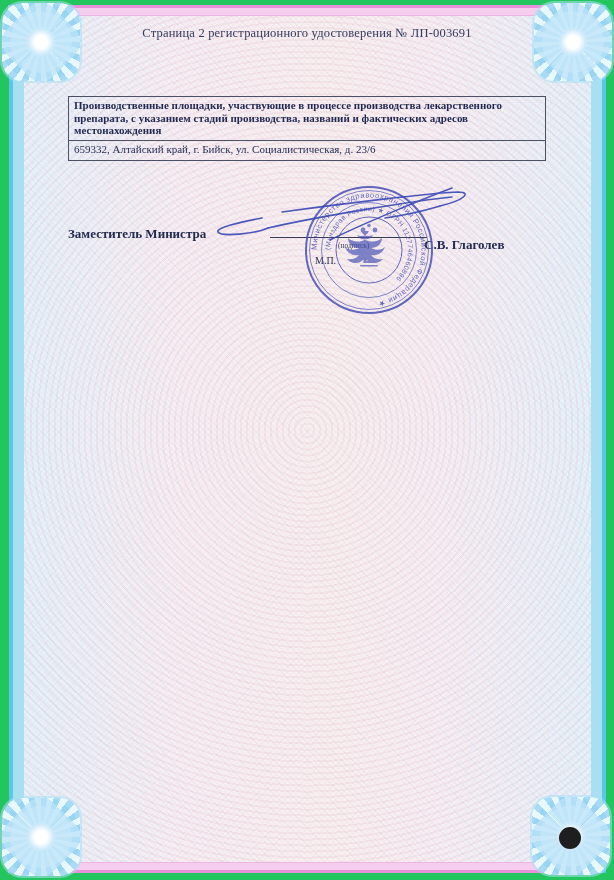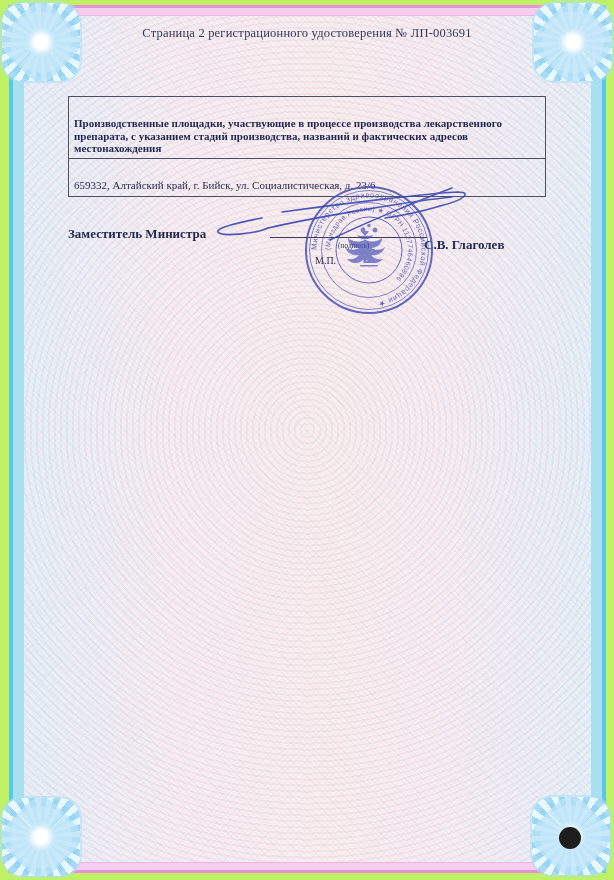--- a/index.html
+++ b/index.html
@@ -1,18 +1,18 @@
 <!DOCTYPE html>
 <html><head>
 <meta charset="utf-8">
 <style>
   html,body { margin:0; padding:0; background:#ffffff; }
   .page {
     position:relative; width:614px; height:880px; overflow:hidden;
-    background:#bef264;
+    background:#22c55e;
     font-family:"Liberation Serif", serif;
     color:#262d4d;
   }
   
   .band { position:absolute; }
   .band.top    { left:8px; right:8px; top:5px;    height:11px;
                  background:linear-gradient(180deg,#e791da 0 3px,#f7cdef 3px);
                  box-shadow:inset 0 -1px 0 #eeb5e4; }
   .band.bottom { left:8px; right:8px; bottom:7px; height:11px;
                  background:linear-gradient(0deg,#e791da 0 3px,#f7cdef 3px);
@@ -59,21 +59,21 @@
   .header-line {
     position:absolute; top:26px; left:0; right:0; text-align:center;
     font-size:12.5px; color:#33395a; letter-spacing:.2px;
   }
   
   .doc-table {
     position:absolute; left:68px; top:96px; width:478px;
     border-collapse:collapse; table-layout:fixed;
   }
   .doc-table td {
-    border:1px solid #4c5064; padding:20px 5px 3px;
+    border:1px solid #4c5064; padding:2px 5px 3px;
     font-size:11px; line-height:12.6px; color:#1f2750;
     vertical-align:top; word-wrap:break-word;
   }
   .doc-table .hdr   { font-weight:bold; height:34px; }
   .doc-table .prod  { font-style:italic; font-weight:600; width:266px; height:26px; }
   .doc-table .val   { width:196px; }
   .doc-table .addr  { height:14px;margin-top:20px; }
   
   .sig-title { position:absolute; left:68px;  top:226px; font-weight:bold; font-size:13px; color:#222a4e;text-align:center; }
   .sig-name  { position:absolute; left:424px; top:237px; font-weight:bold; font-size:13px; color:#222a4e; }

